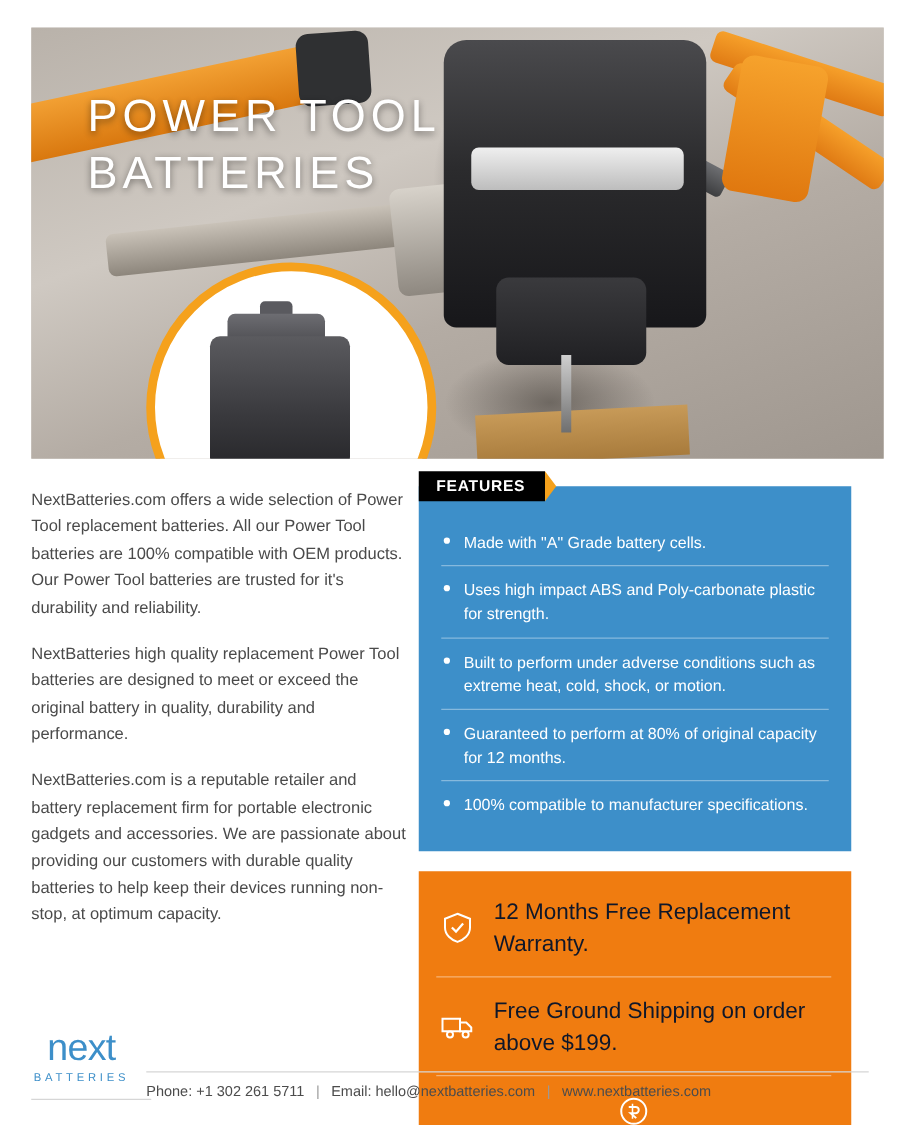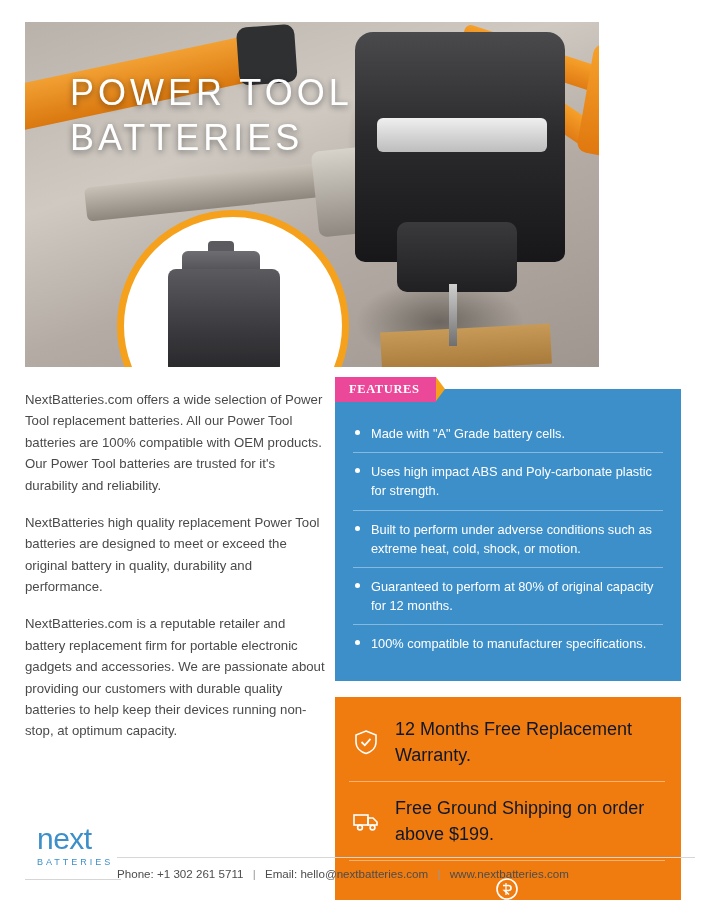--- a/index.html
+++ b/index.html
@@ -19,21 +19,21 @@
     width: 720px;
     height: 900px;
     box-sizing: border-box;
     padding: 22px 25px 0 25px;
     background: #ffffff;
   }
 
   
   .hero {
     position: relative;
-    width: 574px;
+    width: 682px;
     height: 345px;
     overflow: hidden;
     background: #c9c4bd;
   }
   .hero-photo {
     position: absolute;
     inset: 0;
     background:
       
       radial-gradient(ellipse 120px 60px at 415px 300px, rgba(60,55,50,.55), rgba(60,55,50,0) 70%),
@@ -190,27 +190,26 @@
   .features {
     background: #3d8fc9;
     position: relative;
     padding: 26px 18px 18px 18px;
     box-sizing: border-box;
   }
   .features-tab {
     position: absolute;
     left: 0;
     top: -12px;
-    background: #ec4899;
+    background: #000000;
     color: #ffffff;
     font-size: 12.5px;
     font-weight: bold;
     letter-spacing: .6px;
     padding: 5px 16px 5px 14px;
-    font-family: Liberation Serif, serif;
   }
   .features-tab::after {
     content: "";
     position: absolute;
     right: -9px;
     top: 0;
     border-top: 12px solid transparent;
     border-bottom: 12px solid transparent;
     border-left: 9px solid #f5a11c;
   }
@@ -259,23 +258,24 @@
   
   .footer {
     position: absolute;
     left: 25px;
     right: 25px;
     bottom: 18px;
     height: 58px;
   }
   .logo {
     position: absolute;
-    left: 12px;
+    left: 2px;
     top: 0;
     color: #3d8fc9;
+    text-align: center;
   }
   .logo-next {
     font-size: 30px;
     letter-spacing: -0.5px;
     line-height: 1;
     font-weight: 400;
   }
   .logo-sub {
     font-size: 9px;
     letter-spacing: 3px;

